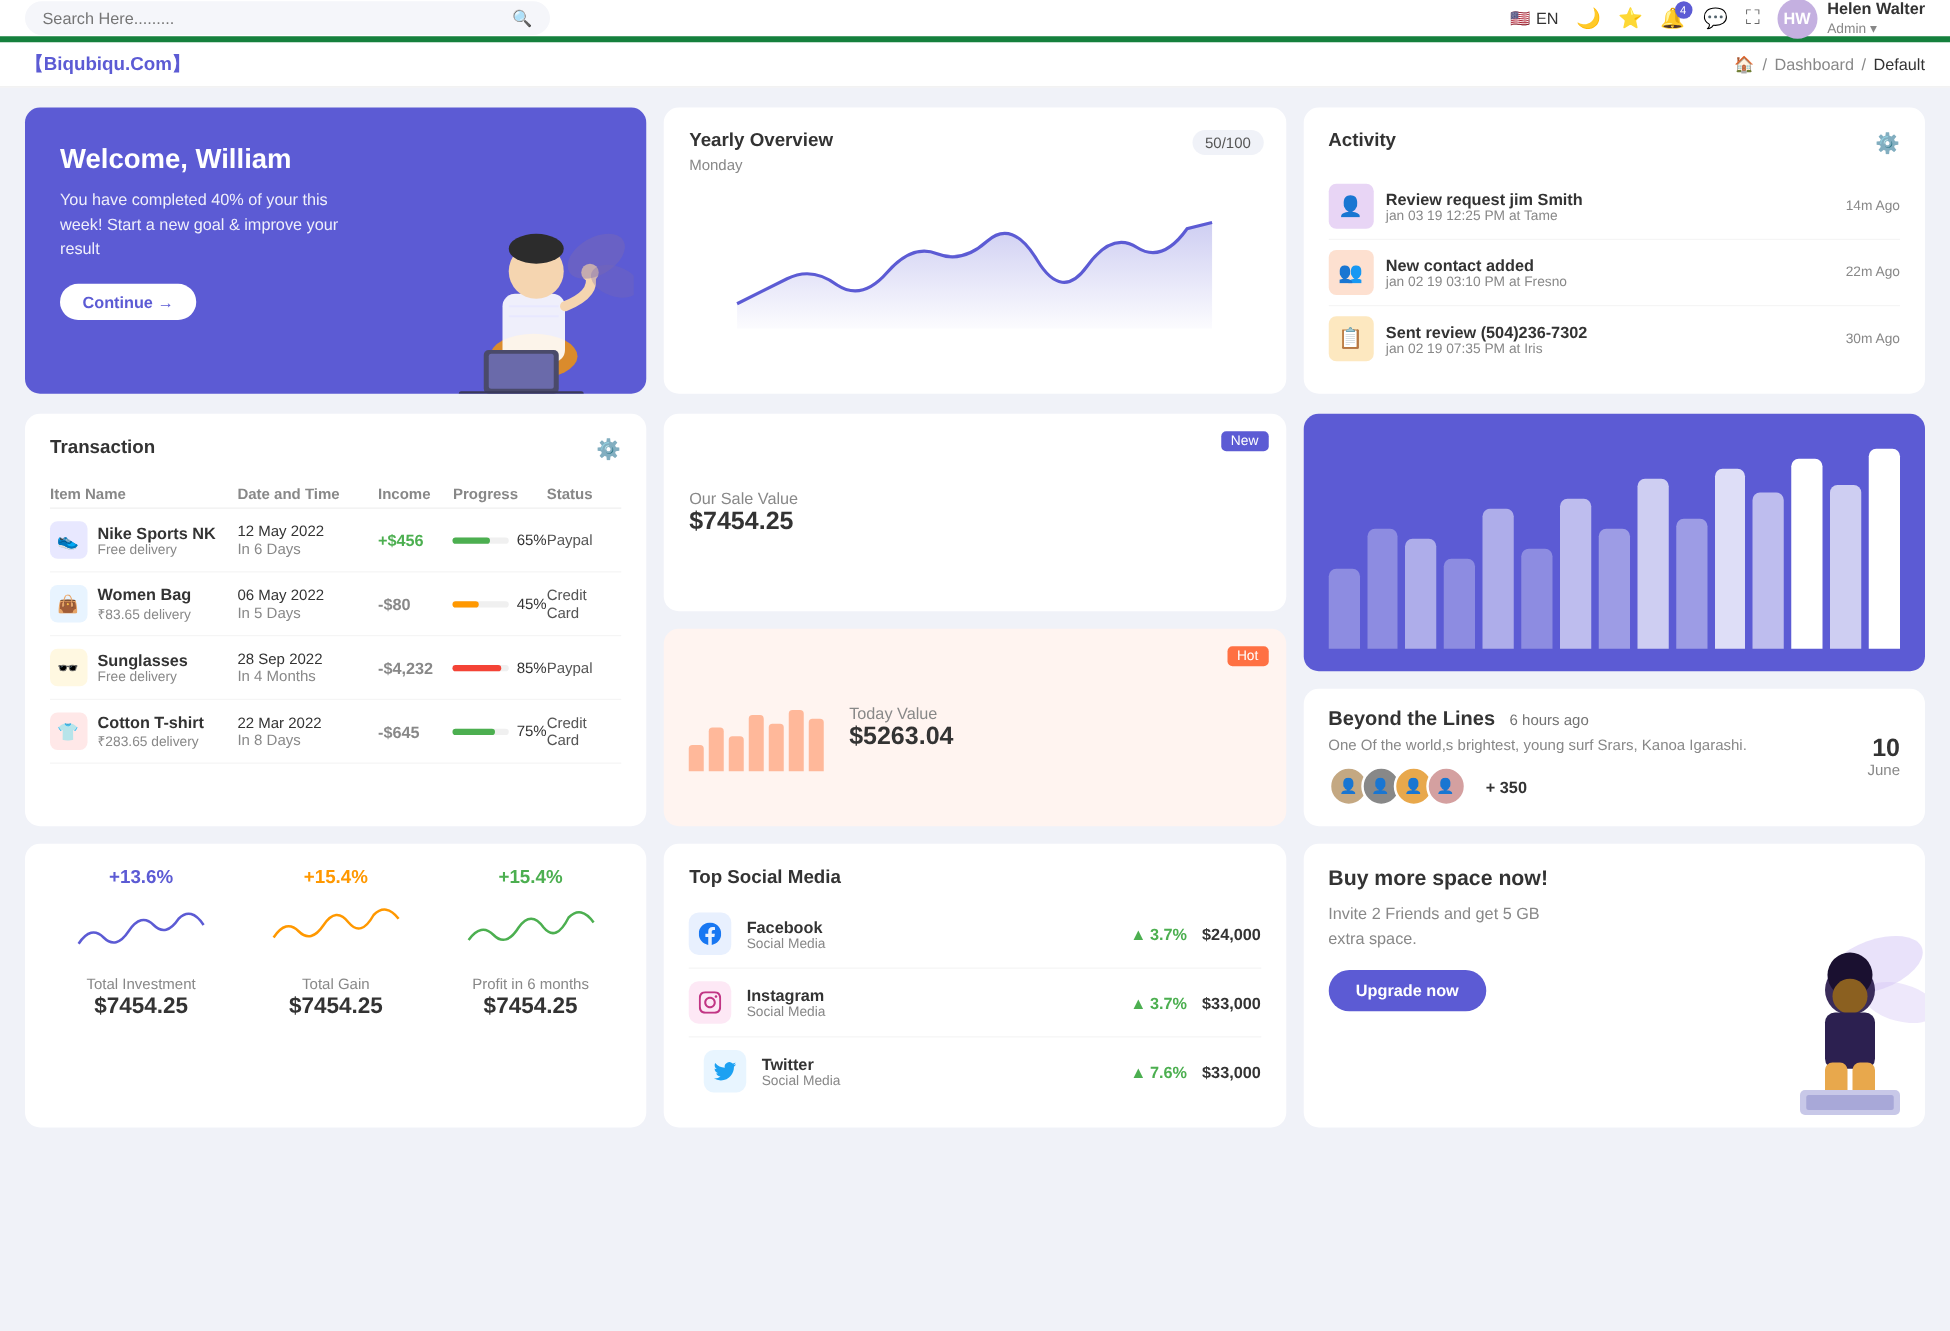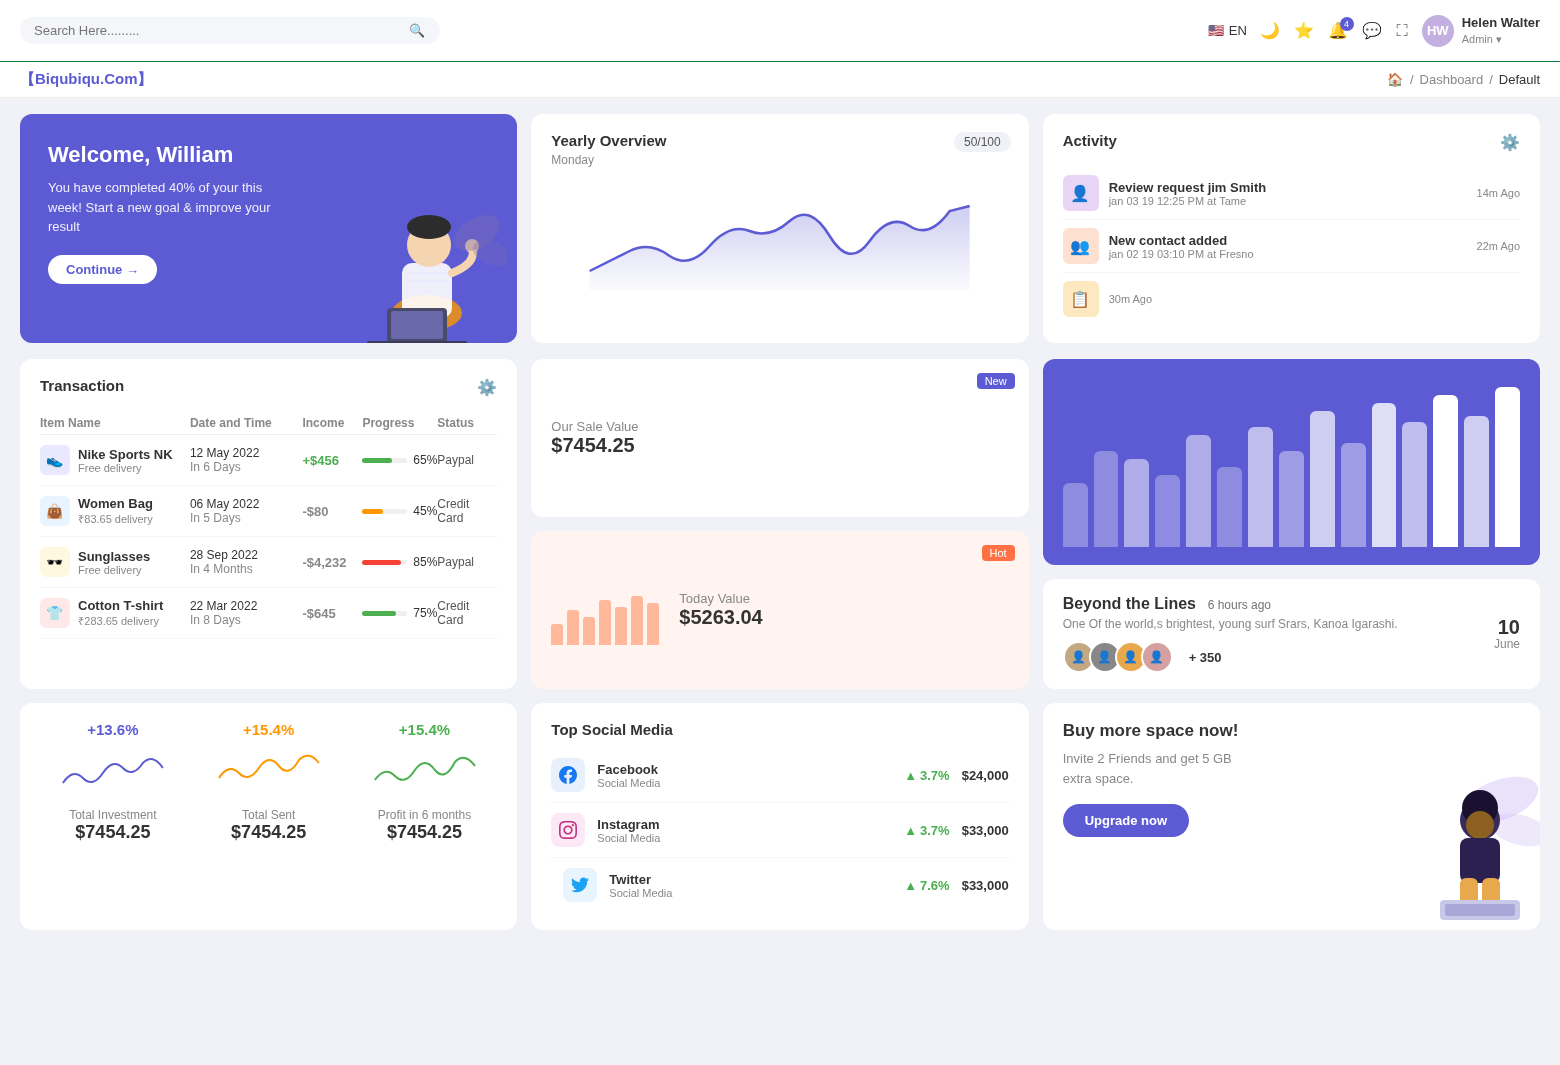--- a/index.html
+++ b/index.html
@@ -4,23 +4,23 @@
   <style>
     * { box-sizing: border-box; margin: 0; padding: 0; }
     body { font-family: 'Segoe UI', Arial, sans-serif; background: #f0f2f8; font-size: 13px; color: #333; }
     
     
     .header {
       background: #fff;
       display: flex;
       align-items: center;
       padding: 8px 20px;
-      border-bottom: 1px solid #15803d;
+      border-bottom: 5px solid #15803d;
       gap: 10px;
-      height: 62px;
+      height: 34px;
     }
     .search-bar {
       display: flex;
       align-items: center;
       background: #f5f6fa;
       border-radius: 20px;
       padding: 6px 14px;
       flex: 0 0 420px;
       gap: 8px;
     }
@@ -576,20 +576,24 @@
     <div class="activity-item">
       <div class="activity-thumb" style="background:#fde0d0;">👥</div>
       <div class="activity-info">
         <div class="activity-title">New contact added</div>
         <div class="activity-detail">jan 02 19 03:10 PM at Fresno</div>
       </div>
       <div class="activity-time">22m Ago</div>
     </div>
     <div class="activity-item">
       <div class="activity-thumb" style="background:#fde8c0;">📋</div>
+      <div class="activity-info">
+        <div class="activity-title">Sent review (504)236-7302</div>
+        <div class="activity-detail">jan 02 19 07:35 PM at Iris</div>
+      </div>
       <div class="activity-time">30m Ago</div>
     </div>
   </div>
 </div>
 
 <div class="row2">
 
   <div class="transaction-card">
     <div class="transaction-header">
       <div class="card-title">Transaction</div>
@@ -785,21 +789,21 @@
         <div class="sparkline-value">$7454.25</div>
       </div>
 
       <div>
         <div class="sparkline-pct" style="color:#ff9800;">+15.4%</div>
         <div class="sparkline-area">
           <svg viewBox="0 0 100 50" xmlns="http://www.w3.org/2000/svg" width="100%" height="100%">
             <path d="M0,30 Q10,15 20,25 Q30,35 40,20 Q50,5 60,18 Q70,30 80,12 Q90,2 100,15" fill="none" stroke="#ff9800" stroke-width="2"></path>
           </svg>
         </div>
-        <div class="sparkline-label">Total Sent</div>
+        <div class="sparkline-label">Total Gain</div>
         <div class="sparkline-value">$7454.25</div>
       </div>
 
       <div>
         <div class="sparkline-pct" style="color:#4caf50;">+15.4%</div>
         <div class="sparkline-area">
           <svg viewBox="0 0 100 50" xmlns="http://www.w3.org/2000/svg" width="100%" height="100%">
             <path d="M0,32 Q10,18 20,28 Q30,38 40,22 Q50,8 60,22 Q70,34 80,14 Q90,4 100,18" fill="none" stroke="#4caf50" stroke-width="2"></path>
           </svg>
         </div>

